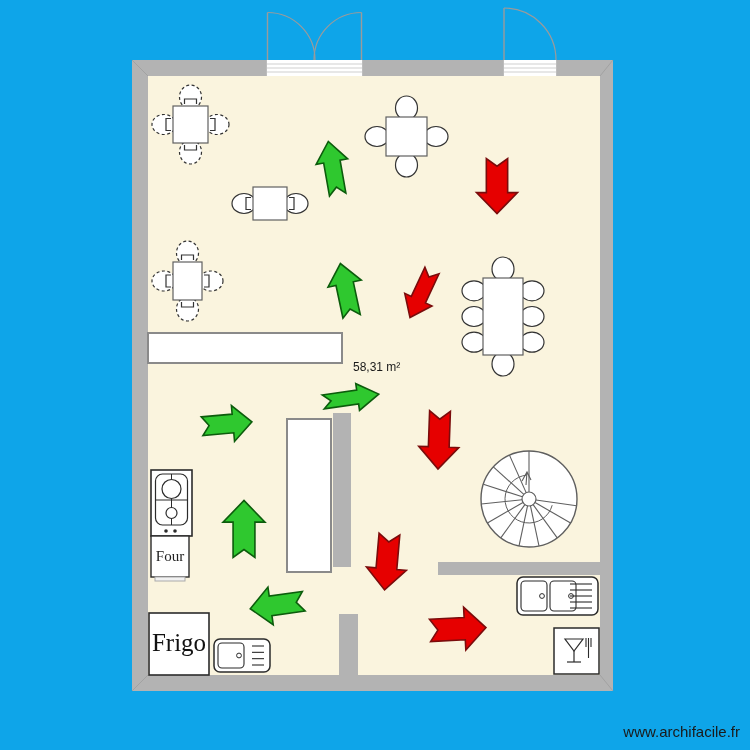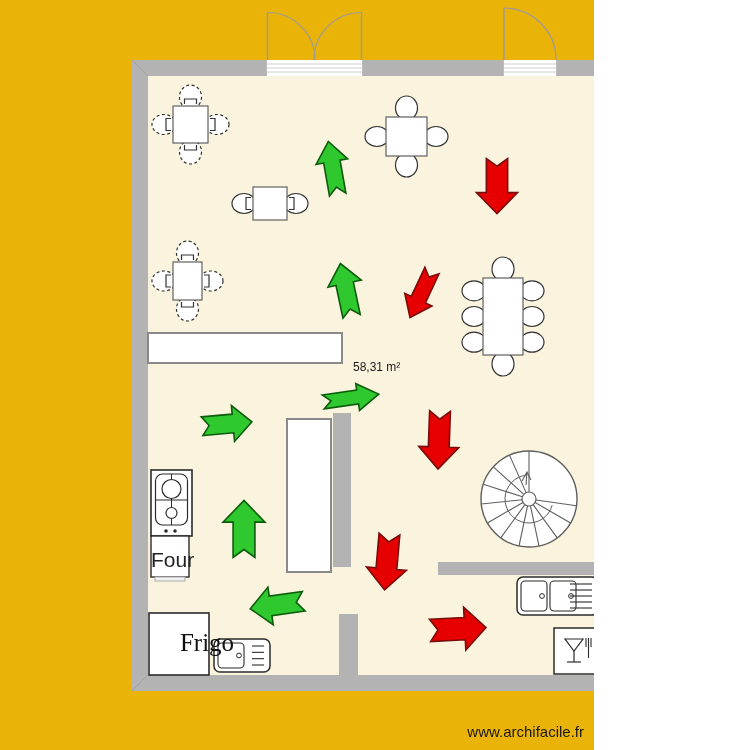--- a/index.html
+++ b/index.html
@@ -1,21 +1,21 @@
 <!DOCTYPE html>
 <html><head>
 <meta charset="utf-8">
 <style>
   html,body{margin:0;padding:0;background:#fff;}
-  .canvas{position:relative;width:594px;height:750px;background:#eab308;overflow:hidden;
+  .canvas{position:relative;width:750px;height:750px;background:#0ea5e9;overflow:hidden;
           font-family:"Liberation Sans",sans-serif;}
   .canvas svg{position:absolute;left:0;top:0;}
   .overlay-label{position:absolute;color:#1a1a1a;white-space:nowrap;}
   #area-label{font-size:12px;}
-  #oven-label{font-size:21px;text-align:center;color:#222;}
+  #oven-label{font-size:15px;text-align:center;color:#222;font-family:Liberation Serif, serif;}
   #fridge-label{font-family:"Liberation Serif",serif;font-size:25px;text-align:center;color:#111;}
   #watermark{right:10px;bottom:10px;font-size:15px;color:#1a1a1a;margin-top:28px;}
 </style>
 </head>
 <body>
 
 <div class="canvas">
   <svg id="plan" width="750" height="750" viewBox="0 0 750 750">
       <rect x="132" y="60" width="481" height="631" fill="#b3b3b3"></rect>
       <rect x="148" y="76" width="452" height="599" fill="#faf4de"></rect>
@@ -169,15 +169,15 @@
       <path d="M -25,-9.36 L 6,-9.36 L 6,-18 L 25,0 L 6,18 L 6,9.36 L -25,9.36 L -18,0 Z" transform="translate(227,424) rotate(-5)" fill="#2fc82f" stroke="#0c5c0c" stroke-width="1.6" stroke-linejoin="miter"></path>
       <path d="M -29,-10.4 L 6.960000000000001,-10.4 L 6.960000000000001,-20 L 29,0 L 6.960000000000001,20 L 6.960000000000001,10.4 L -29,10.4 L -20.88,0 Z" transform="translate(439,440) rotate(92)" fill="#e60000" stroke="#7a0c0c" stroke-width="1.6" stroke-linejoin="miter"></path>
       <path d="M -28.5,-10.92 L 6.84,-10.92 L 6.84,-21 L 28.5,0 L 6.84,21 L 6.84,10.92 L -28.5,10.92 L -20.52,0 Z" transform="translate(244,529) rotate(-90)" fill="#2fc82f" stroke="#0c5c0c" stroke-width="1.6" stroke-linejoin="miter"></path>
       <path d="M -28,-10.4 L 6.719999999999999,-10.4 L 6.719999999999999,-20 L 28,0 L 6.719999999999999,20 L 6.719999999999999,10.4 L -28,10.4 L -20.16,0 Z" transform="translate(387,562) rotate(95)" fill="#e60000" stroke="#7a0c0c" stroke-width="1.6" stroke-linejoin="miter"></path>
       <path d="M -27,-9.88 L 6.48,-9.88 L 6.48,-19 L 27,0 L 6.48,19 L 6.48,9.88 L -27,9.88 L -19.439999999999998,0 Z" transform="translate(277,605) rotate(172)" fill="#2fc82f" stroke="#0c5c0c" stroke-width="1.6" stroke-linejoin="miter"></path>
       <path d="M -28,-11.18 L 6.719999999999999,-11.18 L 6.719999999999999,-21.5 L 28,0 L 6.719999999999999,21.5 L 6.719999999999999,11.18 L -28,11.18 L -20.16,0 Z" transform="translate(458,629) rotate(-3)" fill="#e60000" stroke="#7a0c0c" stroke-width="1.6" stroke-linejoin="miter"></path>
     </svg>
 
   <div id="area-label" class="overlay-label" style="left: 353px; top: 360px;">58,31 m²</div>
   <div id="oven-label" class="overlay-label" style="left: 151px; width: 38px; top: 547.5px;">Four</div>
-  <div id="fridge-label" class="overlay-label" style="left: 149px; width: 60px; top: 629px; margin-left: 28px;">Frigo</div>
+  <div id="fridge-label" class="overlay-label" style="left: 149px; width: 60px; top: 629px;">Frigo</div>
   <div id="watermark" class="overlay-label">www.archifacile.fr</div>
 </div>
 
 </body></html>

